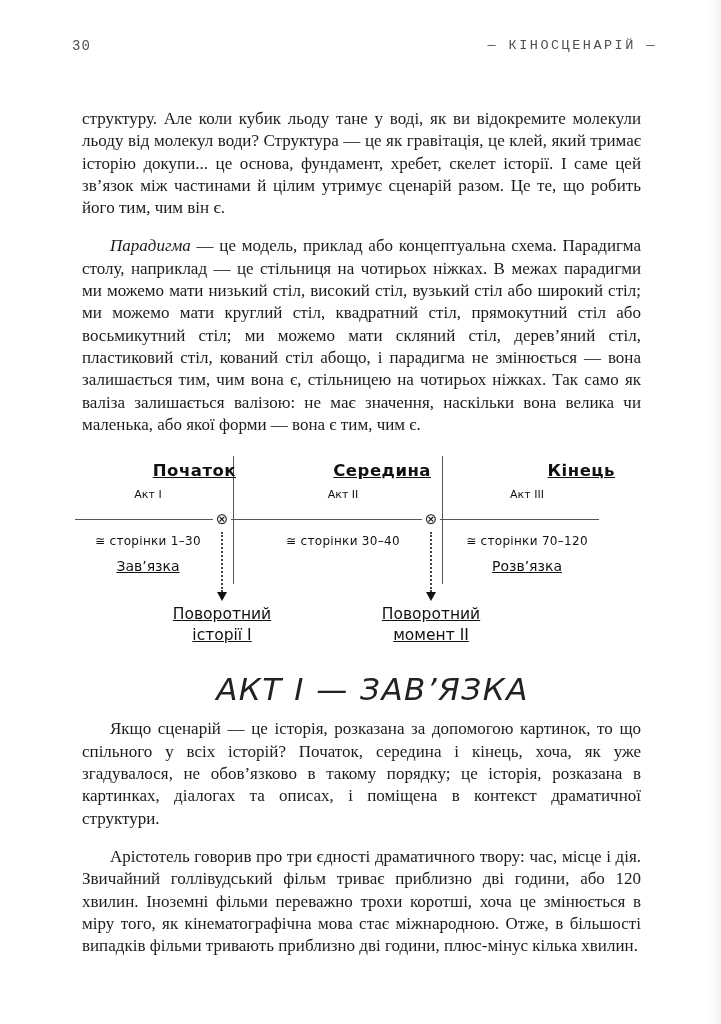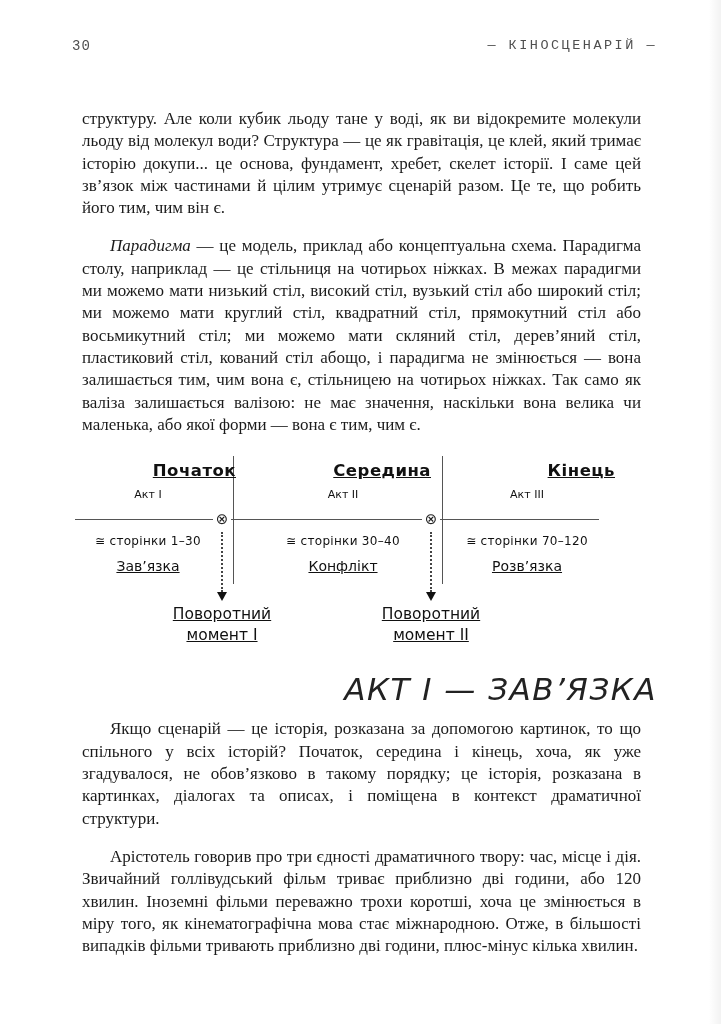--- a/index.html
+++ b/index.html
@@ -63,21 +63,21 @@
     position:absolute;top:152px;width:150px;text-align:center;
     font-size:15.5px;line-height:21px;
   }
   .d-turn span{text-decoration:underline;}
   
   .act-heading{
     margin:24px 0 18px 22px;
     font-family:"DejaVu Sans", sans-serif;
     font-style:italic;font-weight:400;
     font-size:31px;letter-spacing:1.5px;color:#222;
-    text-align:right;text-indent:0;
+    text-align:center;text-indent:0;
   }
 </style>
 </head>
 <body>
 
 <div class="page">
 
   <div class="runhead">
     <span class="pagenum">30</span>
     <span class="runtitle">— КІНОСЦЕНАРІЙ —</span>
@@ -103,42 +103,41 @@
         <div class="d-spacer"></div>
         <div class="d-pages">≅ сторінки 1–30</div>
         <div class="d-label">Зав’язка</div>
       </div>
 
       <div class="d-col" style="left:189px;width:176px;">
         <div class="d-title">Середина</div>
         <div class="d-act">Акт II</div>
         <div class="d-spacer"></div>
         <div class="d-pages">≅ сторінки 30–40</div>
-        <div class="d-label">Конфлікт</div>
       </div>
 
       <div class="d-col" style="left:373px;width:176px;">
         <div class="d-title">Кінець</div>
         <div class="d-act">Акт III</div>
         <div class="d-spacer"></div>
         <div class="d-pages">≅ сторінки 70–120</div>
         <div class="d-label">Розв’язка</div>
       </div>
 
       <div class="d-cross" style="left:147px;">⊗</div>
       <div class="d-cross" style="left:356px;">⊗</div>
 
       <div class="d-arrow" style="left:155px;"></div>
       <div class="d-arrowhead" style="left:151px;"></div>
       <div class="d-arrow" style="left:364px;"></div>
       <div class="d-arrowhead" style="left:360px;"></div>
 
       <div class="d-turn" style="left:81px;">
         <span>Поворотний</span><br>
-        <span>момент I</span>
+        <span>історії I</span>
       </div>
       <div class="d-turn" style="left:290px;">
         <span>Поворотний</span><br>
         <span>момент II</span>
       </div>
 
     </div>
 
 
     <h1 class="act-heading">АКТ І — ЗАВ’ЯЗКА</h1>

